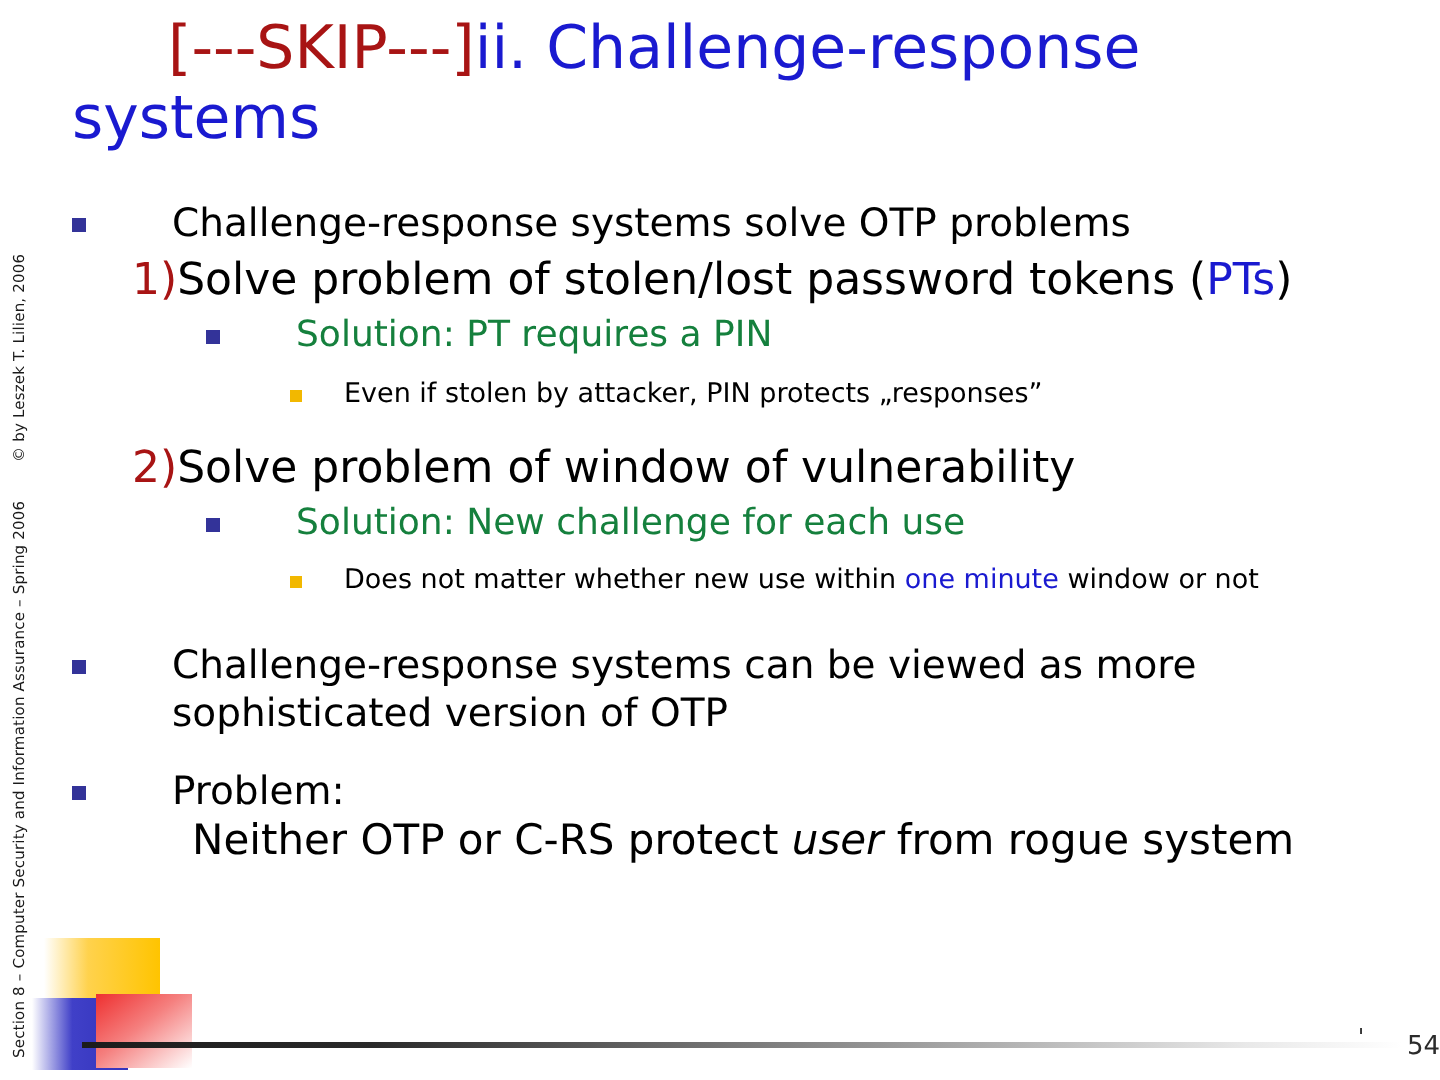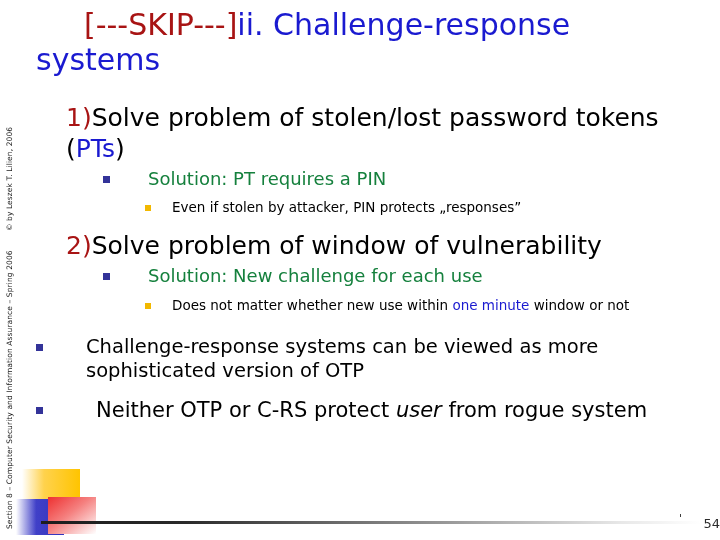--- a/index.html
+++ b/index.html
@@ -88,21 +88,21 @@
     top: 9px;
     width: 7px;
     height: 7px;
   }
 
   
   .lvlnum {
     position: relative;
     margin: 0;
     padding-left: 66px;
-    font-size: 25px;
+    font-size: 22px;
     line-height: 1.23;
     color: #000000;
   }
   .num-marker { color: #a81414; }
   .blue-tok { color: #1a1ad0; }
 
   
   .lvl2 {
     position: relative;
     margin: 0;
@@ -205,20 +205,24 @@
 <div id="copyright-text" class="side-text">© by Leszek T. Lilien, 2006</div>
 
 <div id="section-text" class="side-text">Section 8 – Computer Security and Information Assurance – Spring 2006</div>
 
 <div id="slide-title">
   <span class="skip">[---SKIP---]</span><span>ii. Challenge-response systems</span>
 </div>
 
 <div id="content">
 
+  <div class="lvl1">
+    <span class="bullet-sq bullet-blue"></span>
+    <span>Challenge-response systems solve OTP problems</span>
+  </div>
 
   <div class="gap-xs"></div>
 
   <div class="lvlnum">
     <span class="num-marker">1)</span><span>Solve problem of stolen/lost password tokens (</span><span class="blue-tok">PTs</span><span>)</span>
   </div>
 
   <div class="gap-xs"></div>
 
   <div class="lvl2">
@@ -257,20 +261,21 @@
 
   <div class="lvl1">
     <span class="bullet-sq bullet-blue"></span>
     <span>Challenge-response systems can be viewed as more sophisticated version of OTP</span>
   </div>
 
   <div class="gap-m"></div>
 
   <div class="lvl1">
     <span class="bullet-sq bullet-blue"></span>
+    <span>Problem:</span>
   </div>
 
   <div class="plain-indent">
     <span>Neither OTP or C-RS protect </span><em class="ital">user</em><span> from rogue system</span>
   </div>
 
 </div>
 
 <div id="deco-gold"></div>
 <div id="deco-blue"></div>

